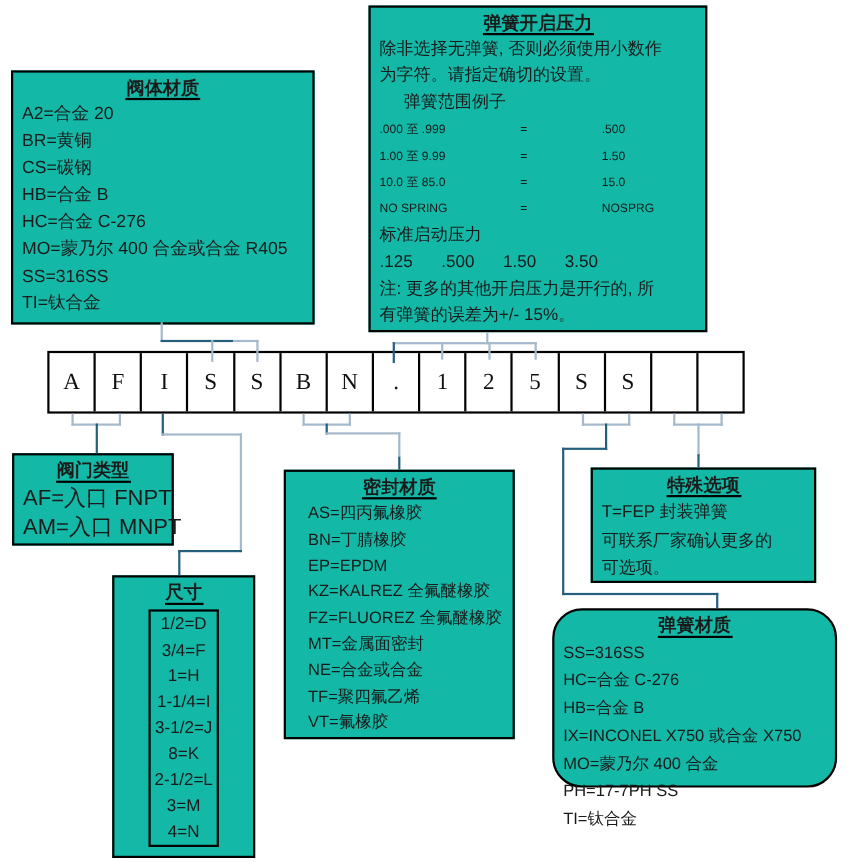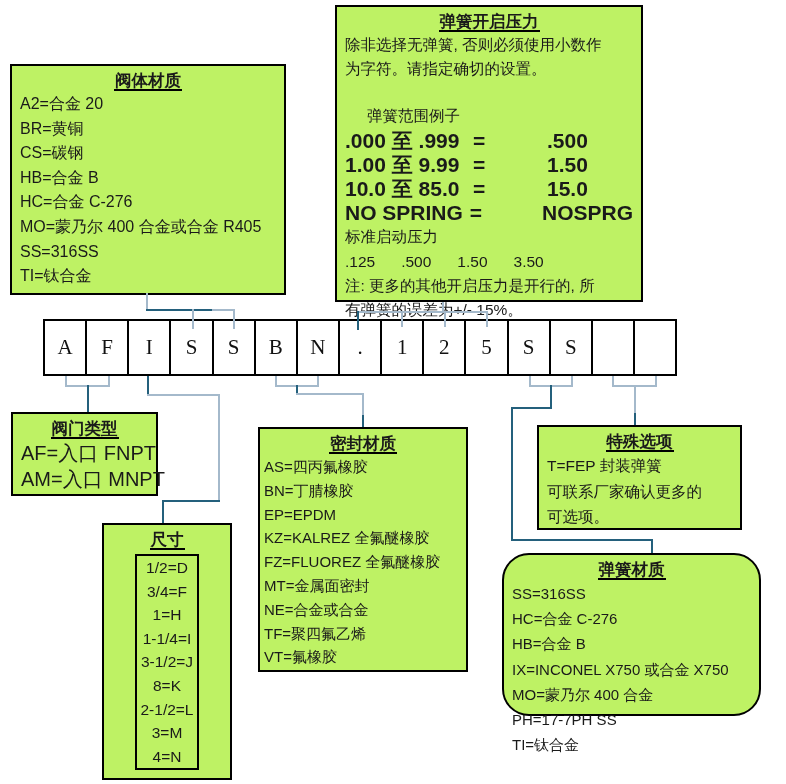--- a/index.html
+++ b/index.html
@@ -1,39 +1,39 @@
 <!DOCTYPE html>
 <html><head>
 <meta charset="utf-8">
 <style>
   html,body{margin:0;padding:0;background:#ffffff;}
   #canvas{
     position:relative;width:786px;height:784px;background:#ffffff;
     font-family:"Liberation Sans",sans-serif;color:#1a1a1a;overflow:hidden;
   }
-  .box{position:absolute;border:2px solid #000;background:#bef264;box-sizing:border-box;padding:2px 8px 2px 8px;}
+  .box{position:absolute;border:2px solid #000;background:#14b8a6;box-sizing:border-box;padding:2px 8px 2px 8px;}
   .box-title{text-align:center;font-weight:bold;font-size:16.5px;line-height:24px;white-space:nowrap;}
   .box-title span{border-bottom:2px solid #000;padding:0 1px 0 1px;}
   .items .item{white-space:nowrap;}
   
   #valve-body{left:10px;top:64px;width:276px;height:231px;}
   #valve-body .item{font-size:16px;line-height:24.6px;}
   #spring-pressure{left:335px;top:5px;width:308px;height:297px;}
   #spring-pressure .line{font-size:15.5px;line-height:24.2px;white-space:nowrap;}
-  #spring-pressure .indent{padding-left:22px;margin-top:23px;}
-  #spring-pressure .ex-row{display:flex;font-size:21px;line-height:24.2px;font-weight:bold;}
+  #spring-pressure .indent{padding-left:22px;}
+  #spring-pressure .ex-row{display:flex;font-size:11px;line-height:24.2px;}
   #spring-pressure .ex-row .range{width:128px;}
   #spring-pressure .ex-row .eq{width:74px;}
   #spring-pressure .std-row{display:flex;gap:26px;font-size:15.5px;line-height:24.2px;}
   #valve-type{left:11px;top:412px;width:147px;height:84px;}
   #valve-type .item{font-size:20px;line-height:26px;}
   #size-box{left:102px;top:523px;width:130px;height:257px;padding:2px 0 0 0;}
   #size-inner{margin:3px auto 0 auto;width:64px;height:216px;border:2px solid #000;box-sizing:border-box;}
   #size-inner .item{font-size:15.5px;line-height:23.6px;text-align:center;}
-  #seal-box{left:258px;top:427px;width:210px;height:245px;padding:2px 4px;}
+  #seal-box{left:258px;top:427px;width:210px;height:245px;padding:2px 20px;}
   #seal-box .item{font-size:15px;line-height:23.8px;}
   #special-box{left:537px;top:425px;width:205px;height:105px;}
   #special-box .item{font-size:15.5px;line-height:25.5px;}
   #spring-material{left:502px;top:553px;width:259px;height:163px;border-radius:27px;}
   #spring-material .item{font-size:15px;line-height:25.2px;}
   
   #code-row{
     position:absolute;left:43px;top:319px;width:634px;height:57px;
     border:2px solid #000;box-sizing:border-box;display:flex;background:#fff;
   }

